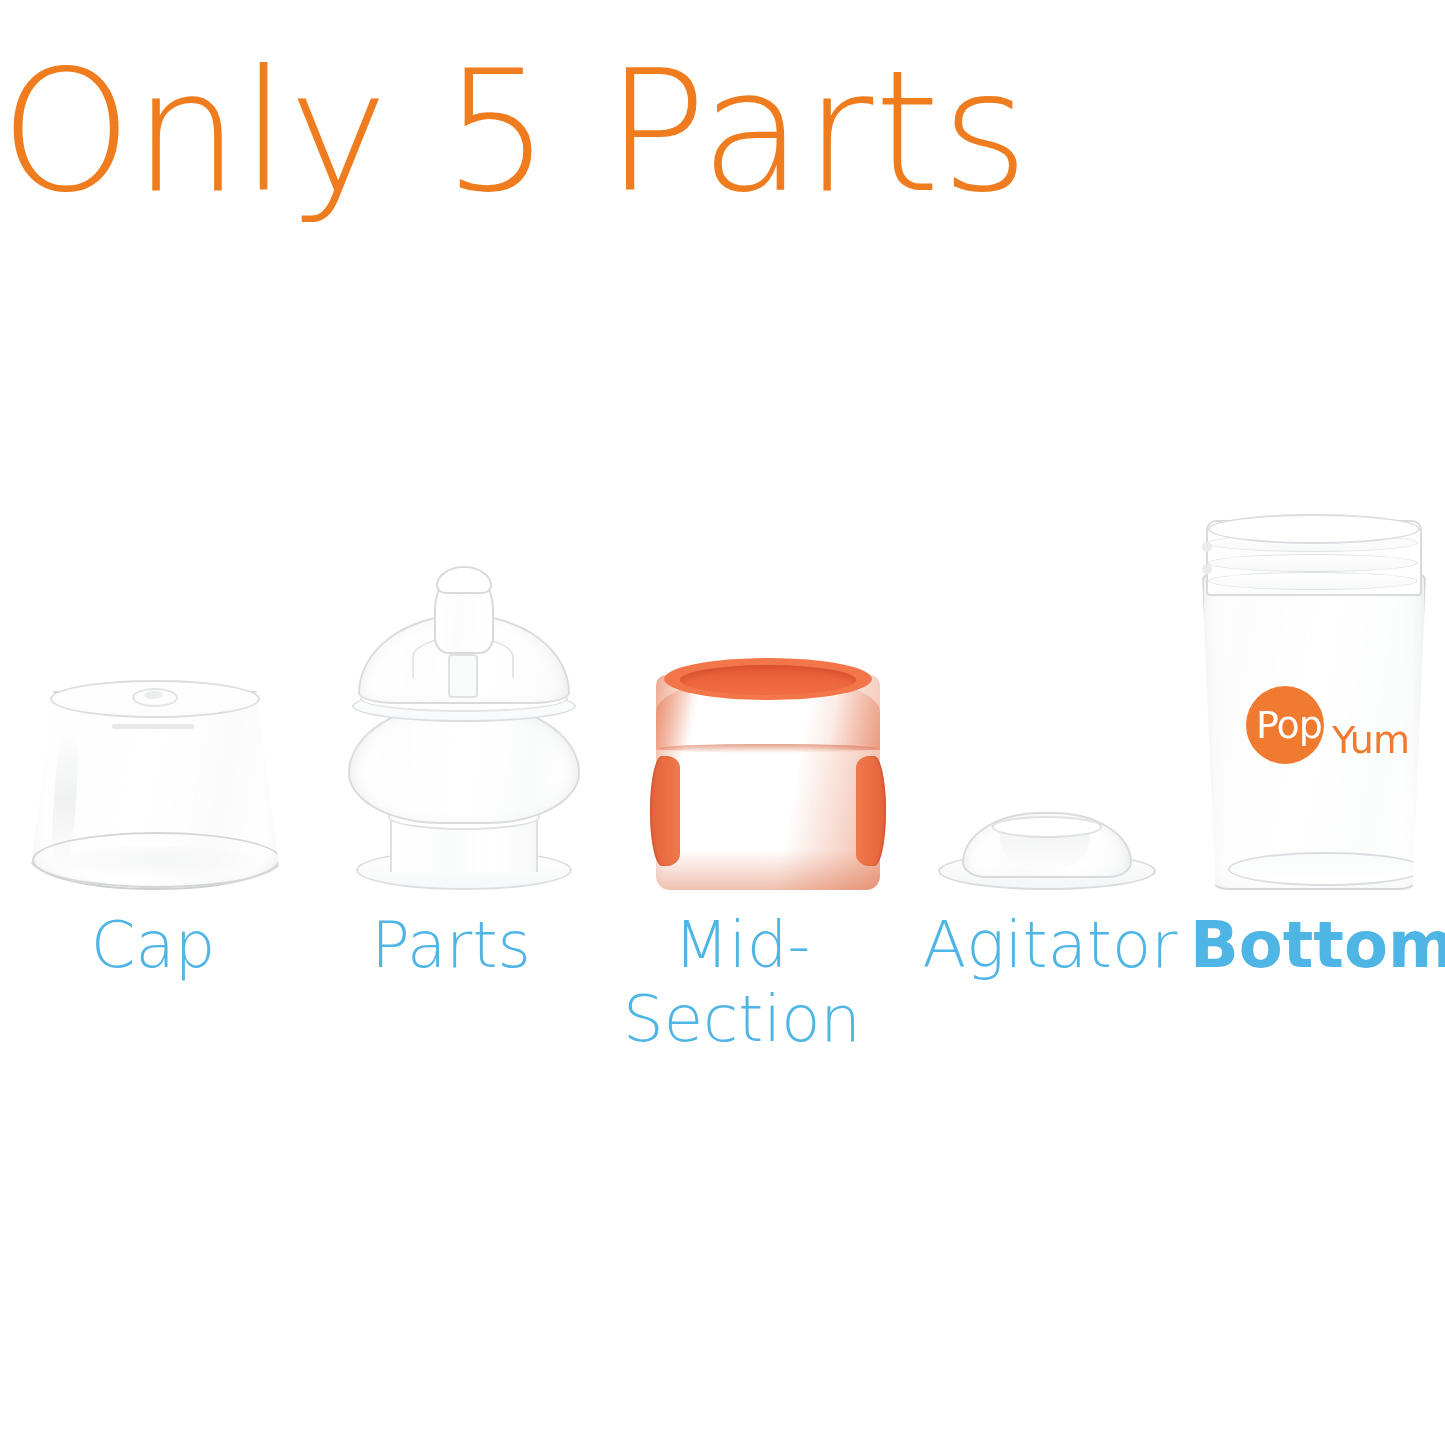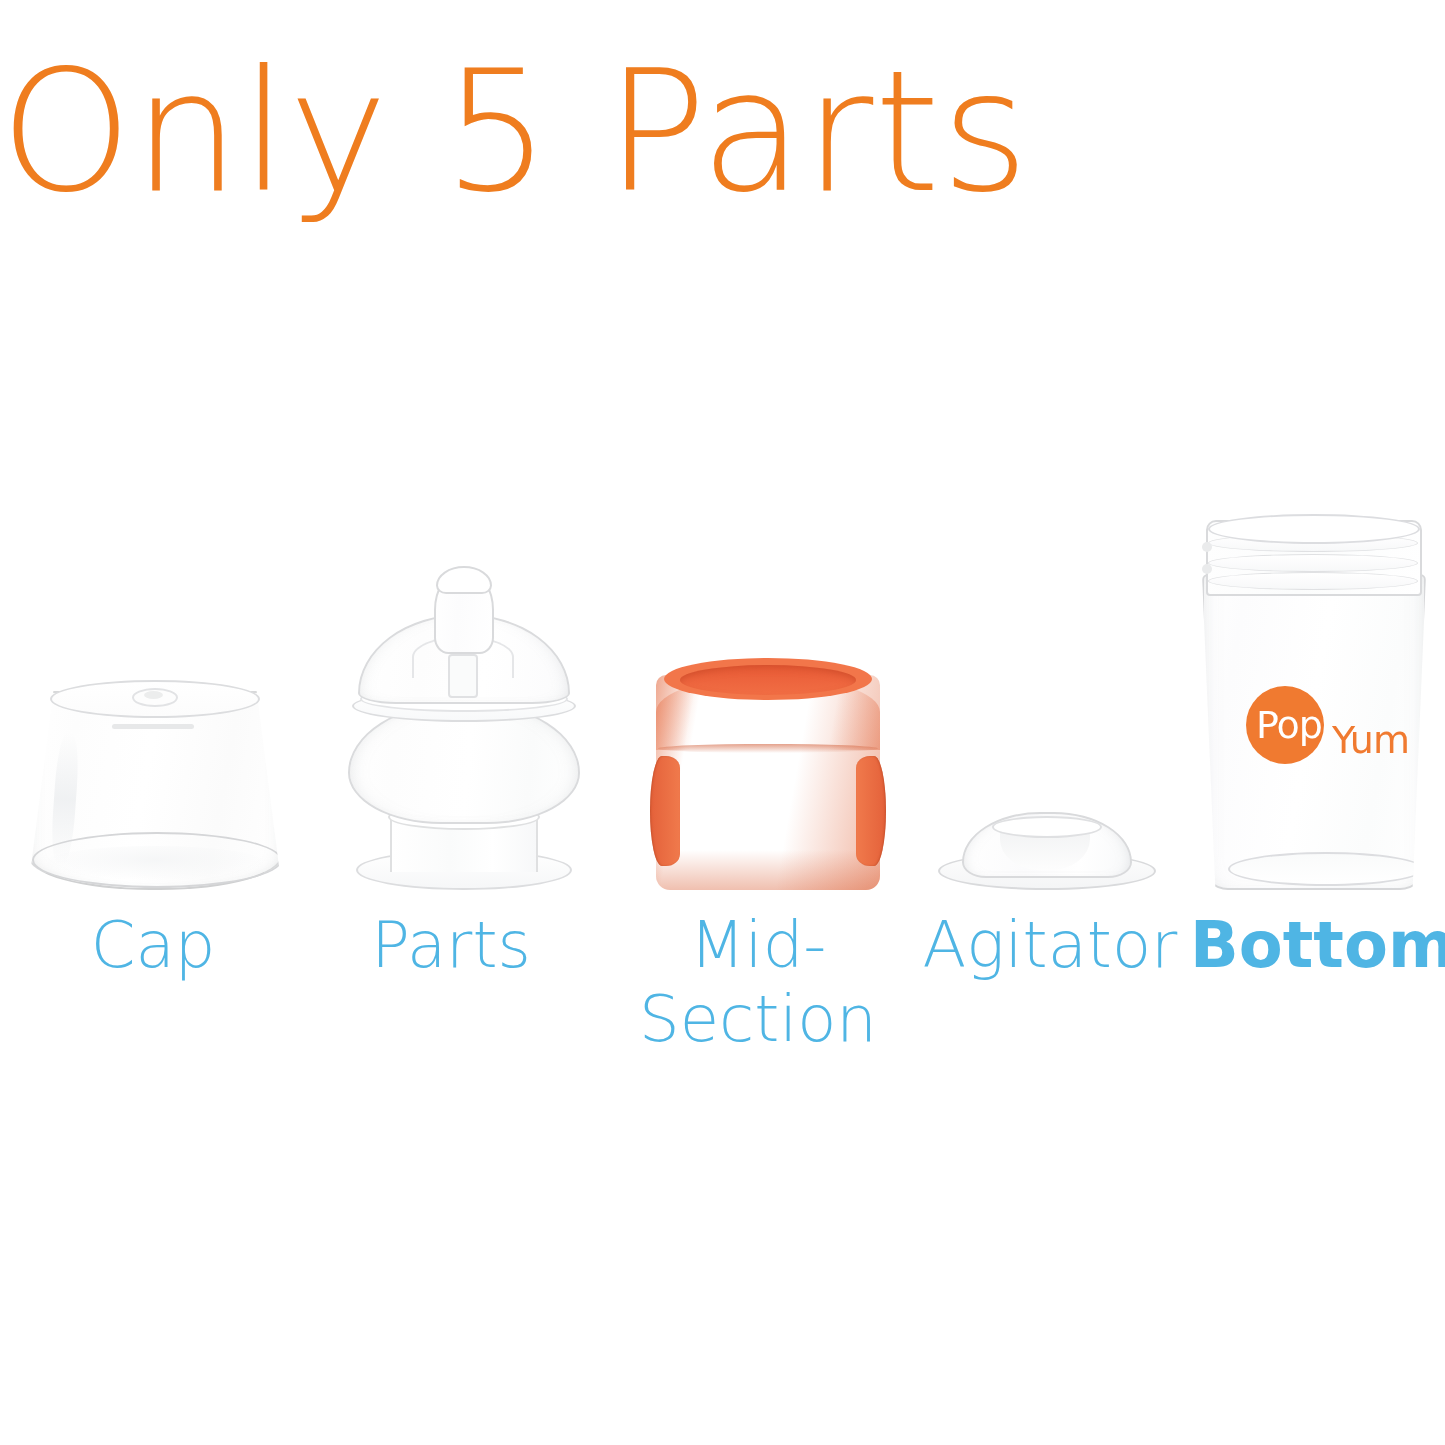--- a/index.html
+++ b/index.html
@@ -357,21 +357,21 @@
     text-align:center;
     font-family:"DejaVu Sans", sans-serif;
     font-weight:300;
     font-size:64px;
     line-height:74px;
     color:#4fb5e4;
     letter-spacing:0px;
   }
   .label.l0{left:8px;width:290px;}
   .label.l1{left:306px;width:290px;}
-  .label.l2{left:608px;width:300px;}
+  .label.l2{left:592px;width:300px;}
   .label.l3{left:900px;width:300px;}
   .label.l4{left:1190px;width:250px;font-weight:bold;}
 </style>
 </head>
 <body>
 
 <div id="stage">
 
   <div class="title">Only 5 Parts</div>
 

